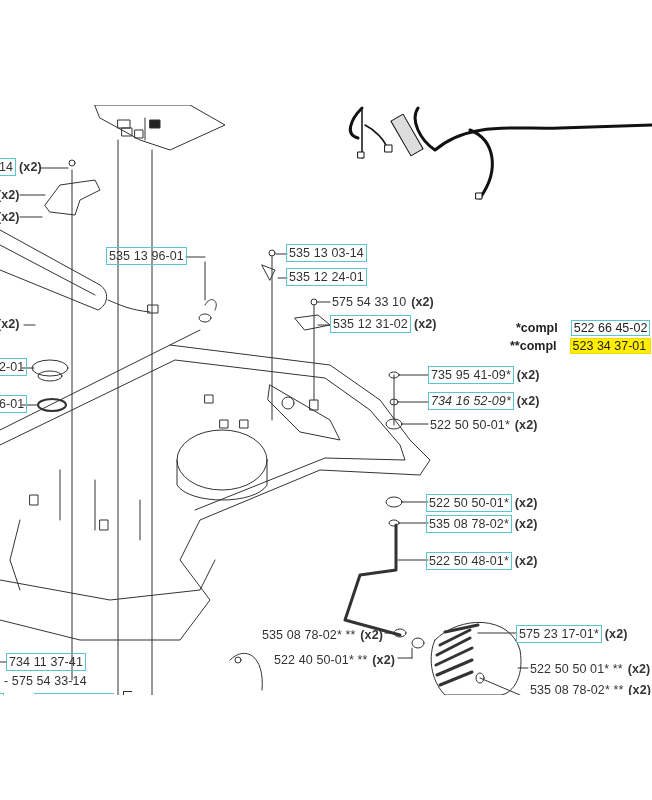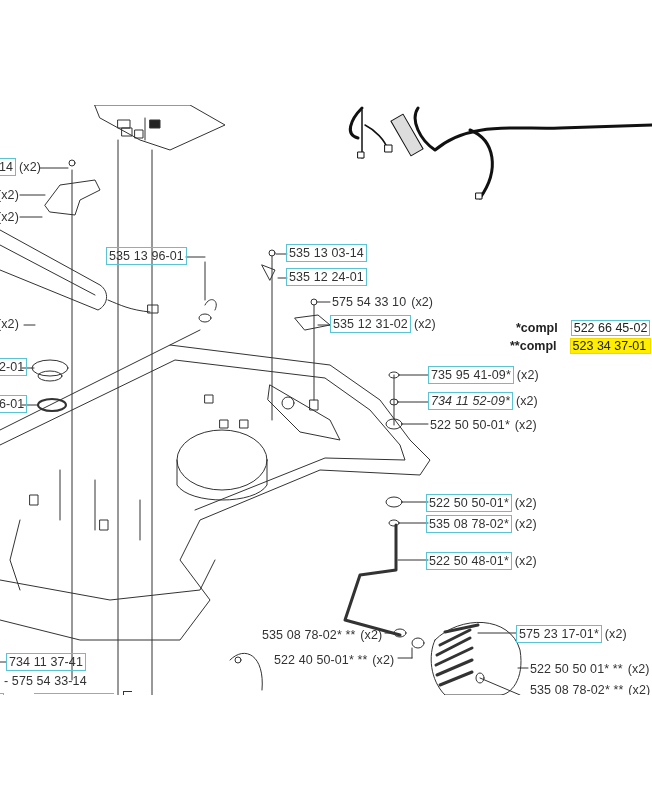--- a/index.html
+++ b/index.html
@@ -3,21 +3,21 @@
 <meta charset="utf-8">
 <style>
   html, body { margin:0; padding:0; background:#ffffff; }
   body { width:652px; height:800px; position:relative; overflow:hidden;
          font-family:"Liberation Sans", "DejaVu Sans", sans-serif; color:#222; }
   .canvas { position:absolute; left:0; top:105px; width:652px; height:590px; overflow:hidden; background:#fff; }
   svg.art { position:absolute; left:0; top:0; }
   .lbl { position:absolute; font-size:12.5px; line-height:15px; white-space:nowrap; color:#333; letter-spacing:0.1px; }
   .lbl .pn { padding:1px 2px; }
   .lbl .pn.boxed { border:1.5px solid #5bc3d4; }
-  .lbl .qty { font-weight:normal; margin-left:3px; }
+  .lbl .qty { font-weight:bold; margin-left:3px; }
   .compl { position:absolute; font-size:12.5px; line-height:15px; white-space:nowrap; }
   .compl .tag { font-weight:bold; margin-right:13px; }
 </style>
 </head>
 <body>
 
 <div class="canvas">
   <svg class="art" width="652" height="590" viewBox="0 105 652 590" fill="none" stroke="#333" stroke-width="1" stroke-linecap="round" stroke-linejoin="round">
 
     <g>
@@ -187,21 +187,21 @@
     <span class="tag">*compl</span><span class="pn" style="border:1.5px solid #5bc3d4;padding:0 2px">522 66 45-02</span>
   </div>
   <div class="compl" style="left:510px;top:234px">
     <span class="tag">**compl</span><span class="pn" style="background:#ffee00;border:1.5px solid #f0d800;padding:0 4px 0 2px">523 34 37-01</span>
   </div>
 
   <div class="lbl" style="left:428px;top:263px">
     <span class="pn boxed">735 95 41-09*</span><span class="qty">(x2)</span>
   </div>
   <div class="lbl" style="left:428px;top:289px">
-    <span class="pn boxed" style="font-style:italic">734 11 52-09*</span><span class="qty">(x2)</span>
+    <span class="pn boxed" style="font-style:italic">734 16 52-09*</span><span class="qty">(x2)</span>
   </div>
   <div class="lbl" style="left:428px;top:313px">
     <span class="pn">522 50 50-01*</span><span class="qty">(x2)</span>
   </div>
   <div class="lbl" style="left:426px;top:391px">
     <span class="pn boxed">522 50 50-01*</span><span class="qty">(x2)</span>
   </div>
   <div class="lbl" style="left:426px;top:412px">
     <span class="pn boxed">535 08 78-02*</span><span class="qty">(x2)</span>
   </div>

